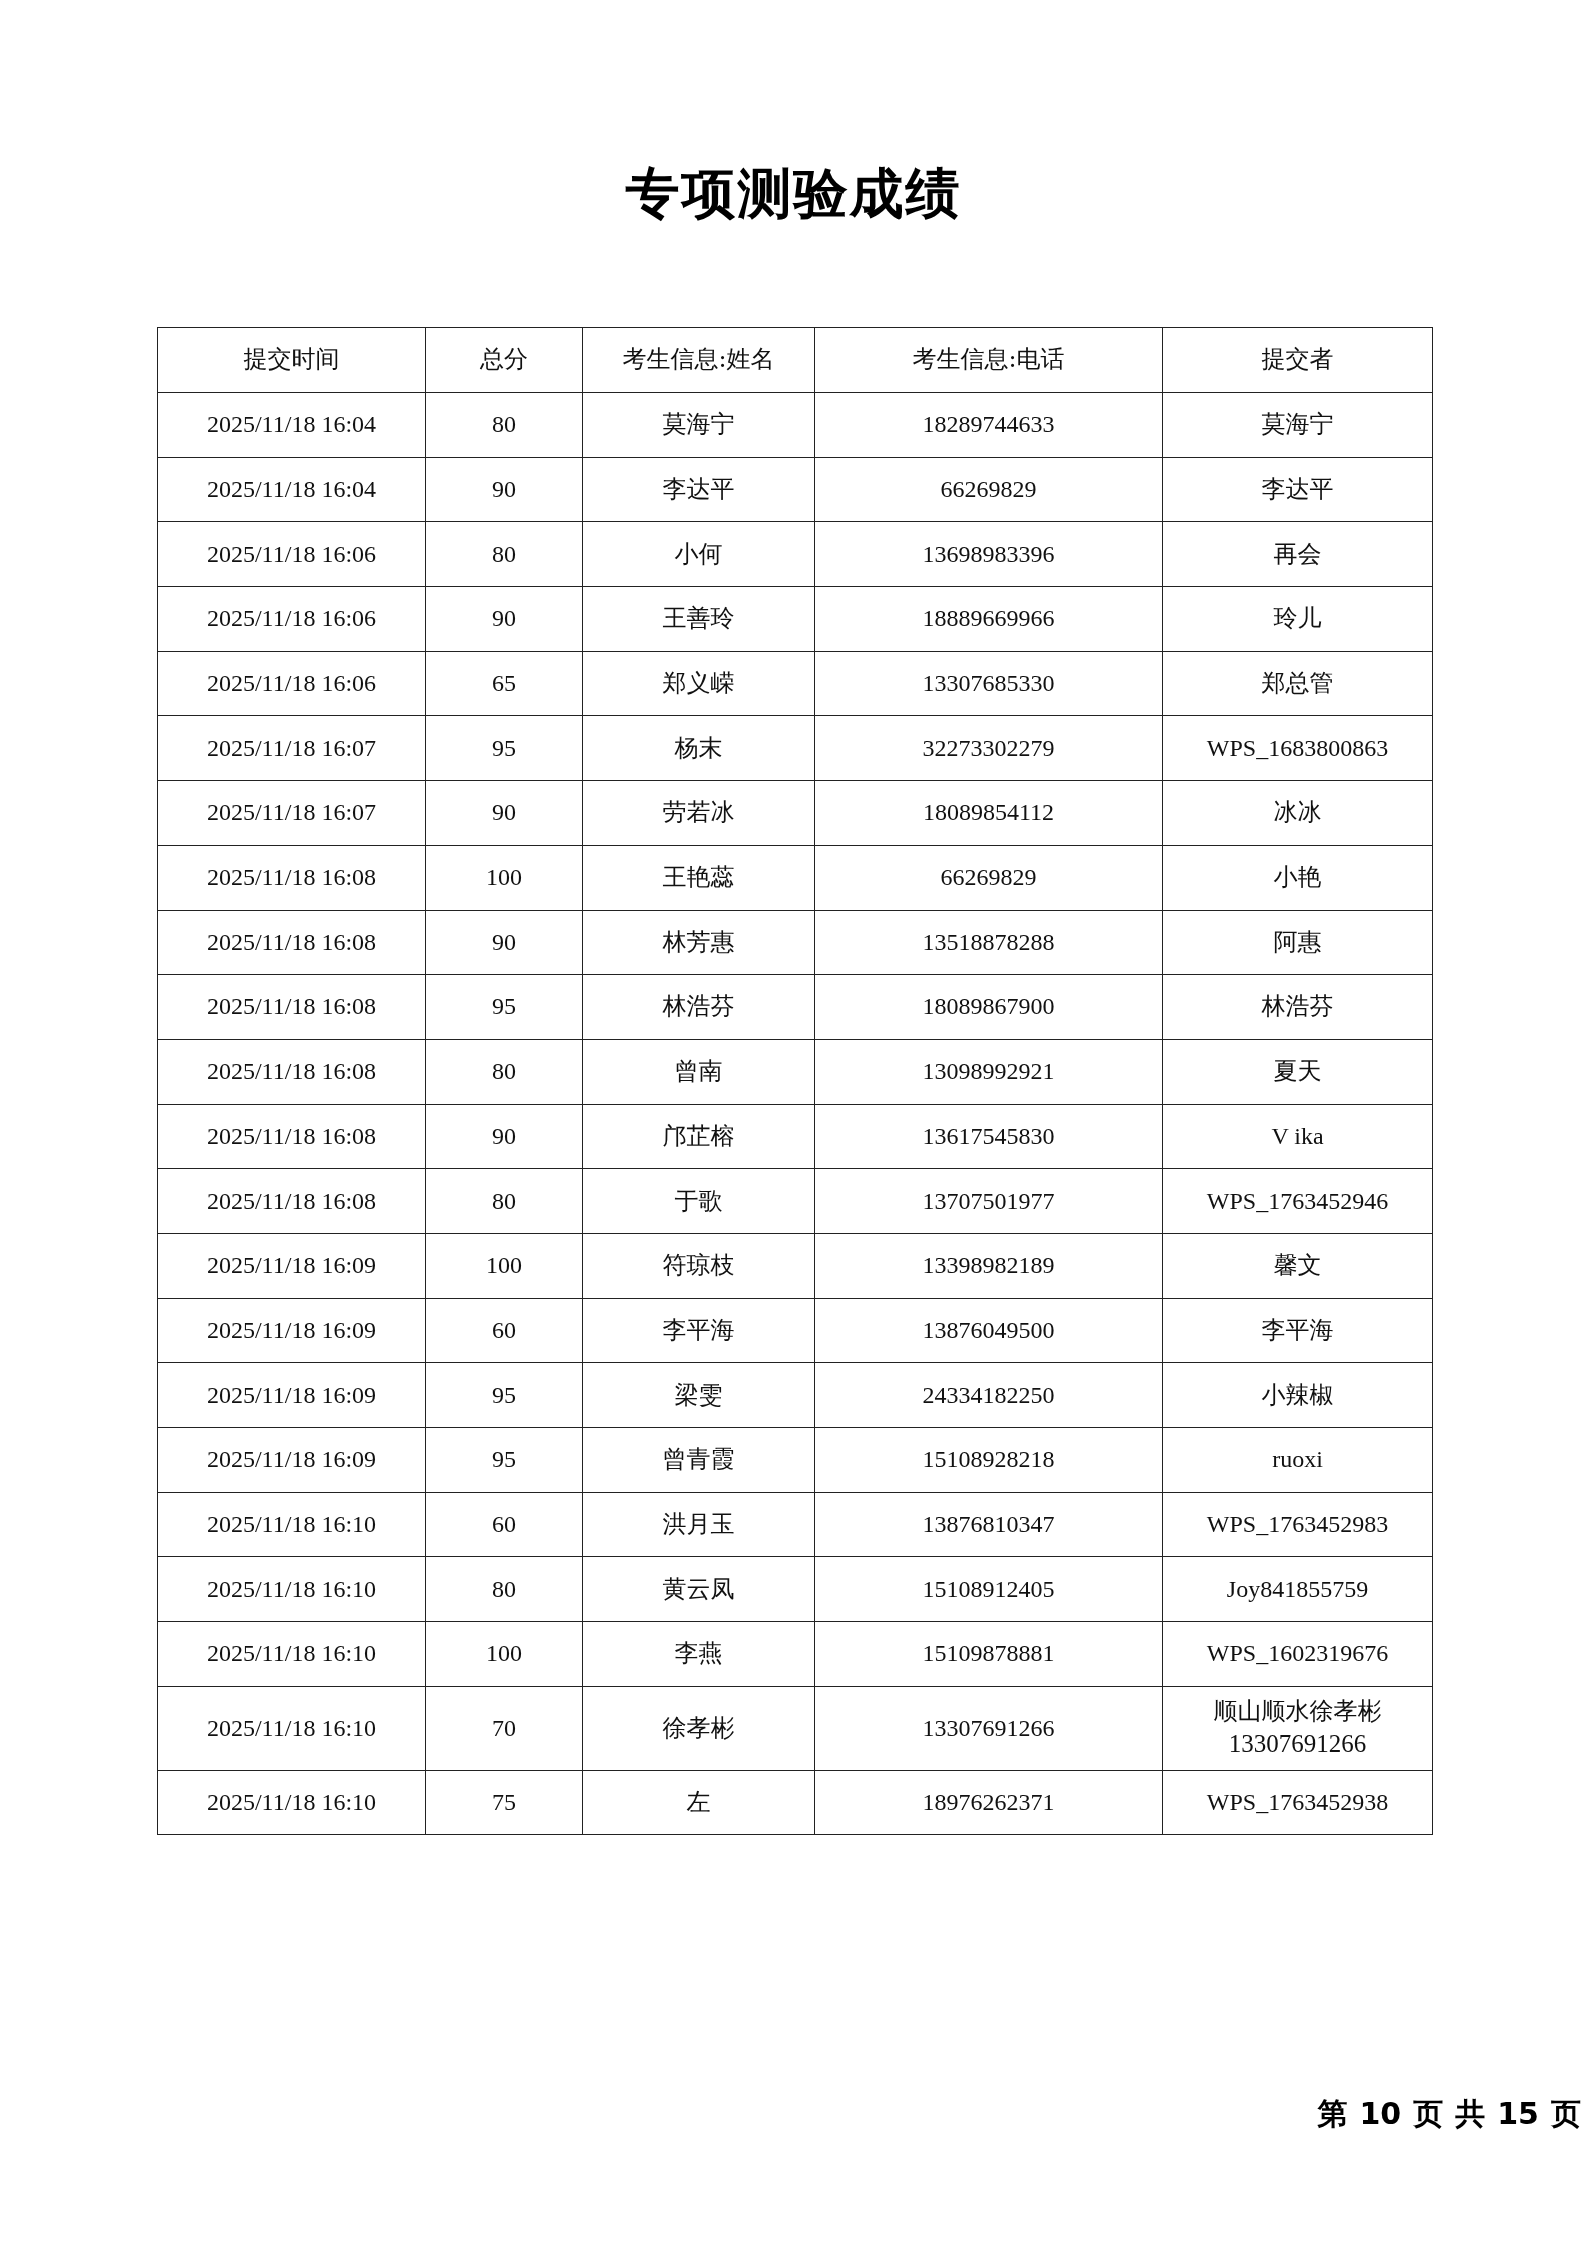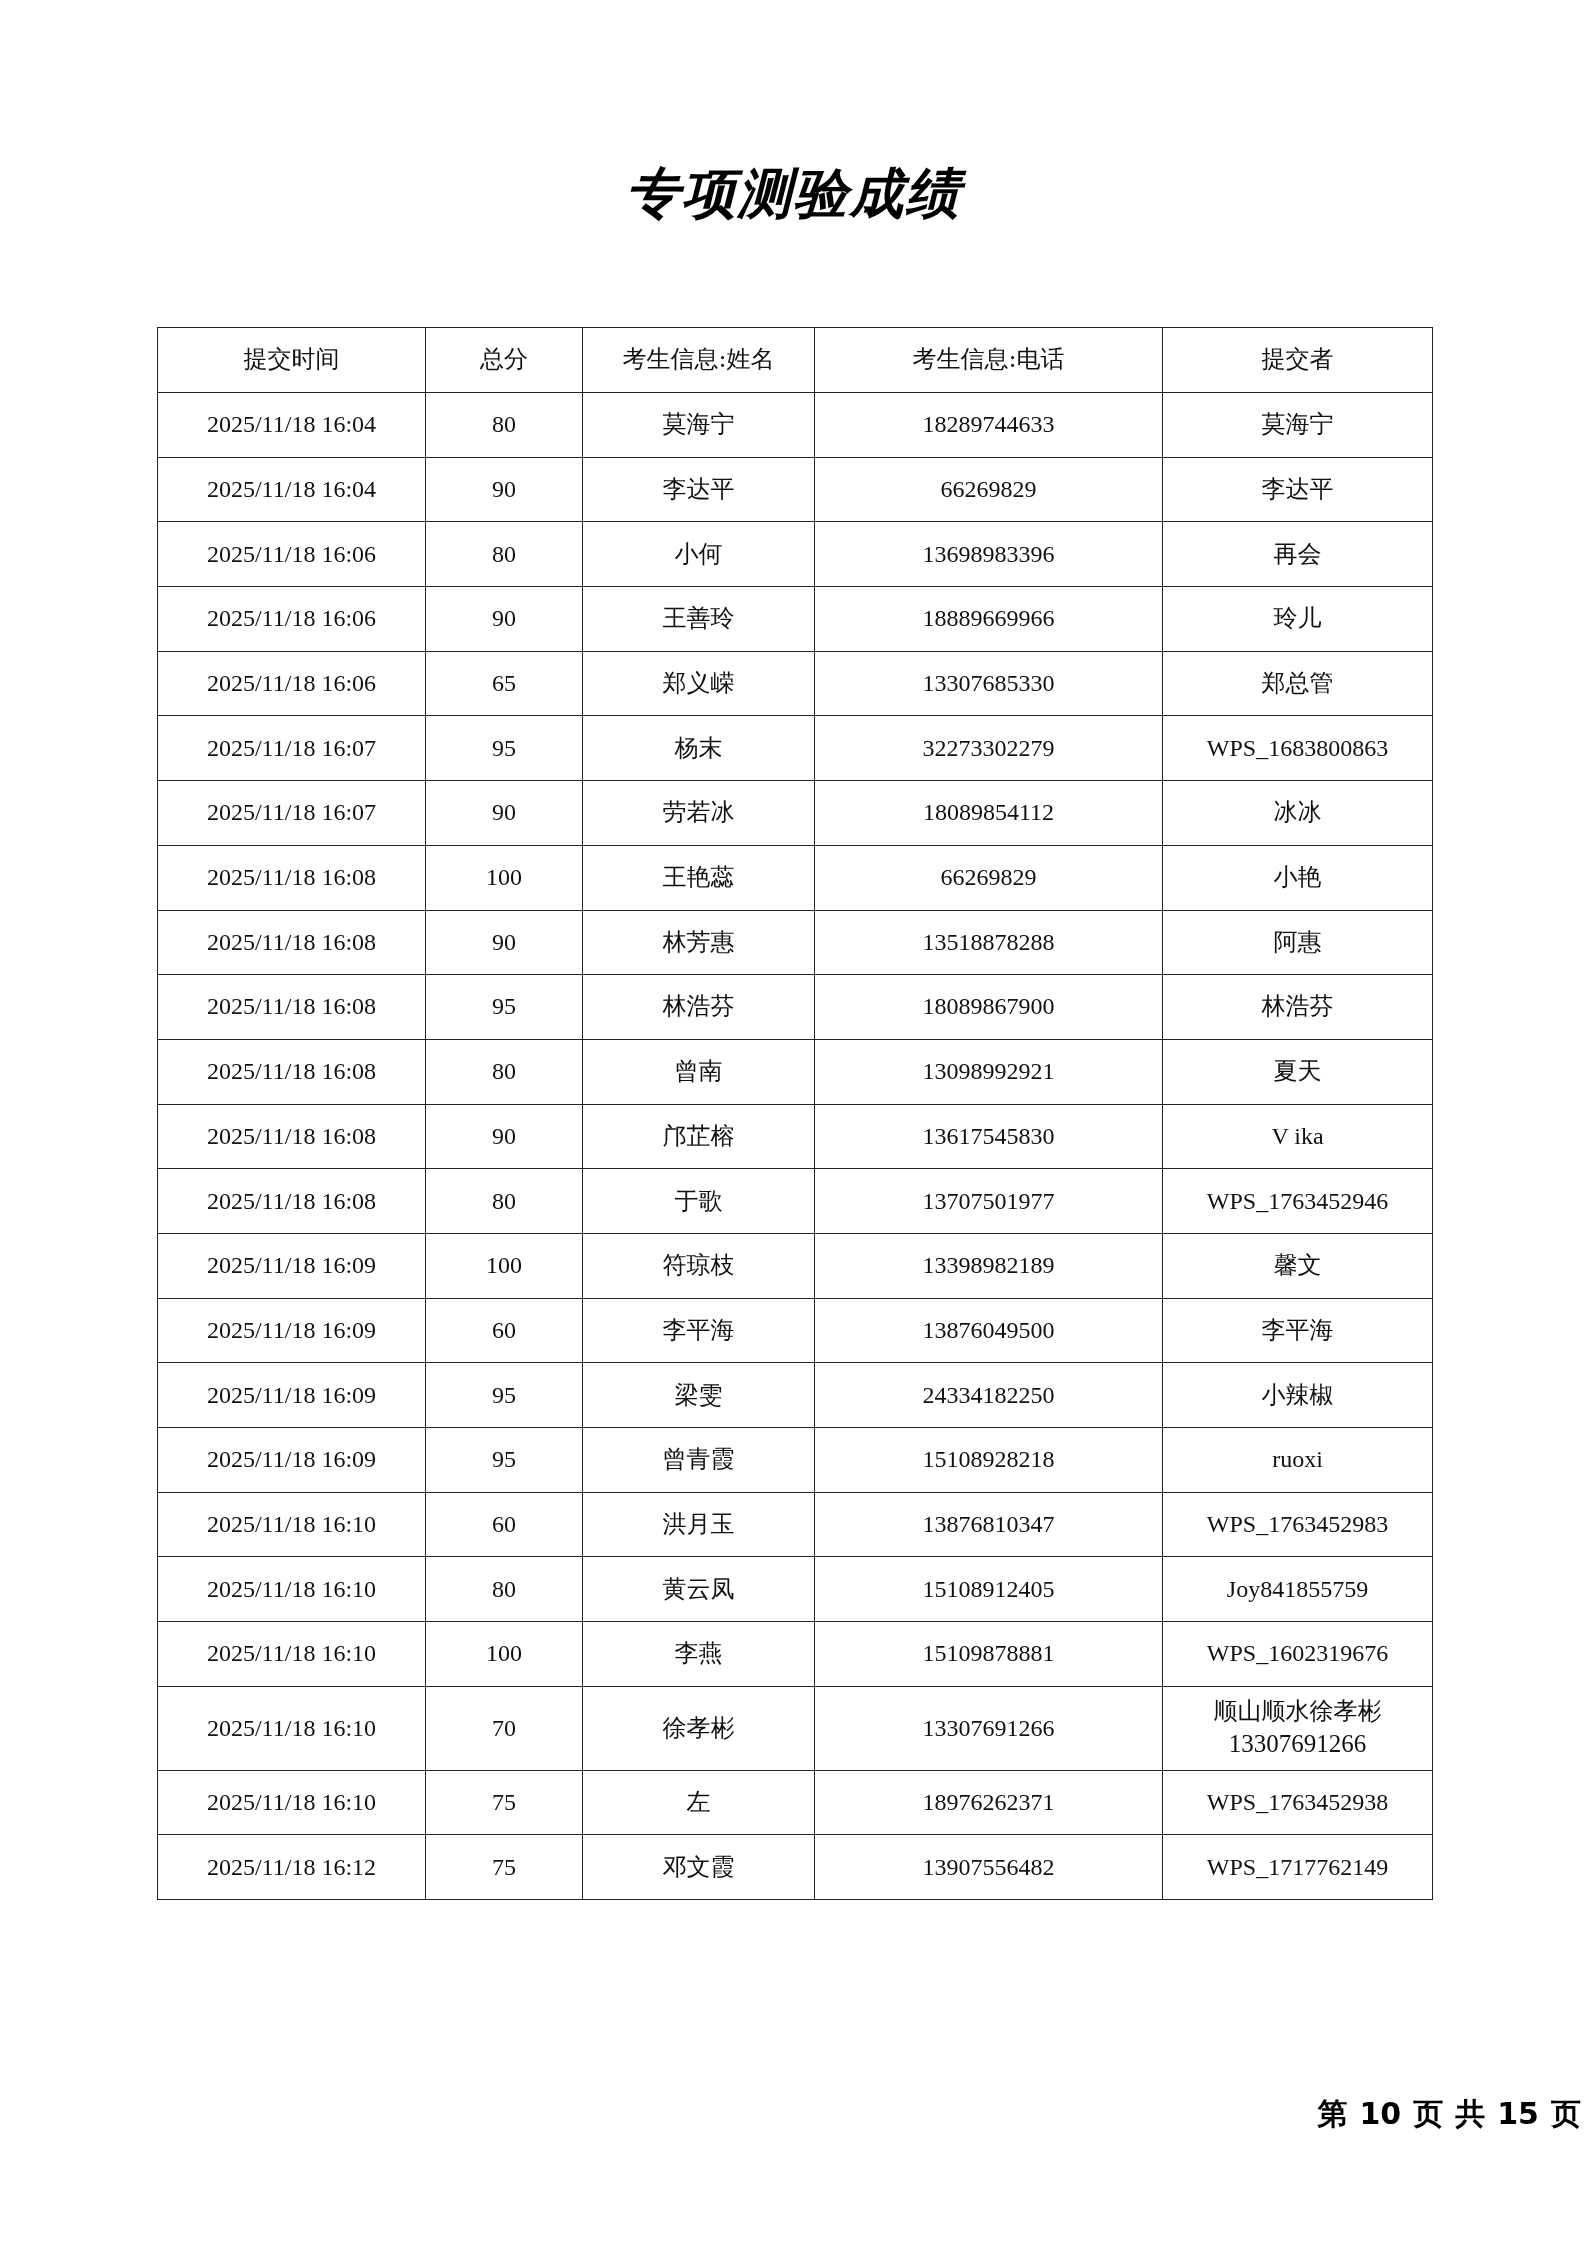--- a/index.html
+++ b/index.html
@@ -7,21 +7,20 @@
     width: 1587px; height: 2245px; position: relative; overflow: hidden;
     font-family: "DejaVu Serif", "Liberation Serif", serif;
     color: #111111;
   }
   .title {
     position: absolute; left: 0; top: 158px; width: 1587px;
     text-align: center;
     font-family: "DejaVu Sans", "Liberation Sans", sans-serif;
     font-weight: bold; font-size: 54px; letter-spacing: 2px;
     color: #000;
-    font-style: italic;
   }
   table.grid {
     position: absolute; left: 157px; top: 327px;
     border-collapse: collapse;
     table-layout: fixed;
     width: 1275px;
   }
   table.grid td, table.grid th {
     border: 1.5px solid #222;
     text-align: center; vertical-align: middle;
@@ -216,25 +215,18 @@
           <div class="mono">13307691266</div>
         </td>
       </tr>
       <tr>
         <td class="mono">2025/11/18 16:10</td>
         <td class="mono">75</td>
         <td>左</td>
         <td class="mono">18976262371</td>
         <td class="mono">WPS_1763452938</td>
       </tr>
-      <tr>
-        <td class="mono">2025/11/18 16:12</td>
-        <td class="mono">75</td>
-        <td>邓文霞</td>
-        <td class="mono">13907556482</td>
-        <td class="mono">WPS_1717762149</td>
-      </tr>
     </tbody>
 </table>
 
 <div class="footer">
   <span>第</span><span>10</span><span>页</span><span>共</span><span>15</span><span>页</span>
 </div>
 
 </body></html>

